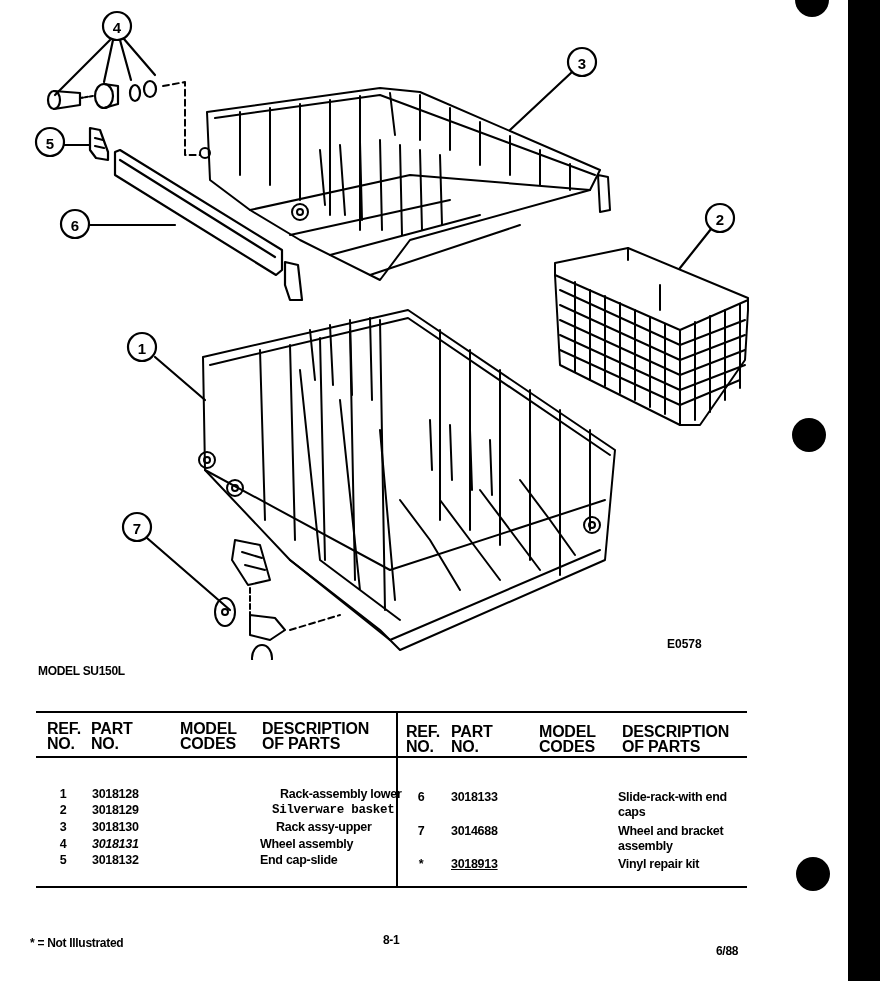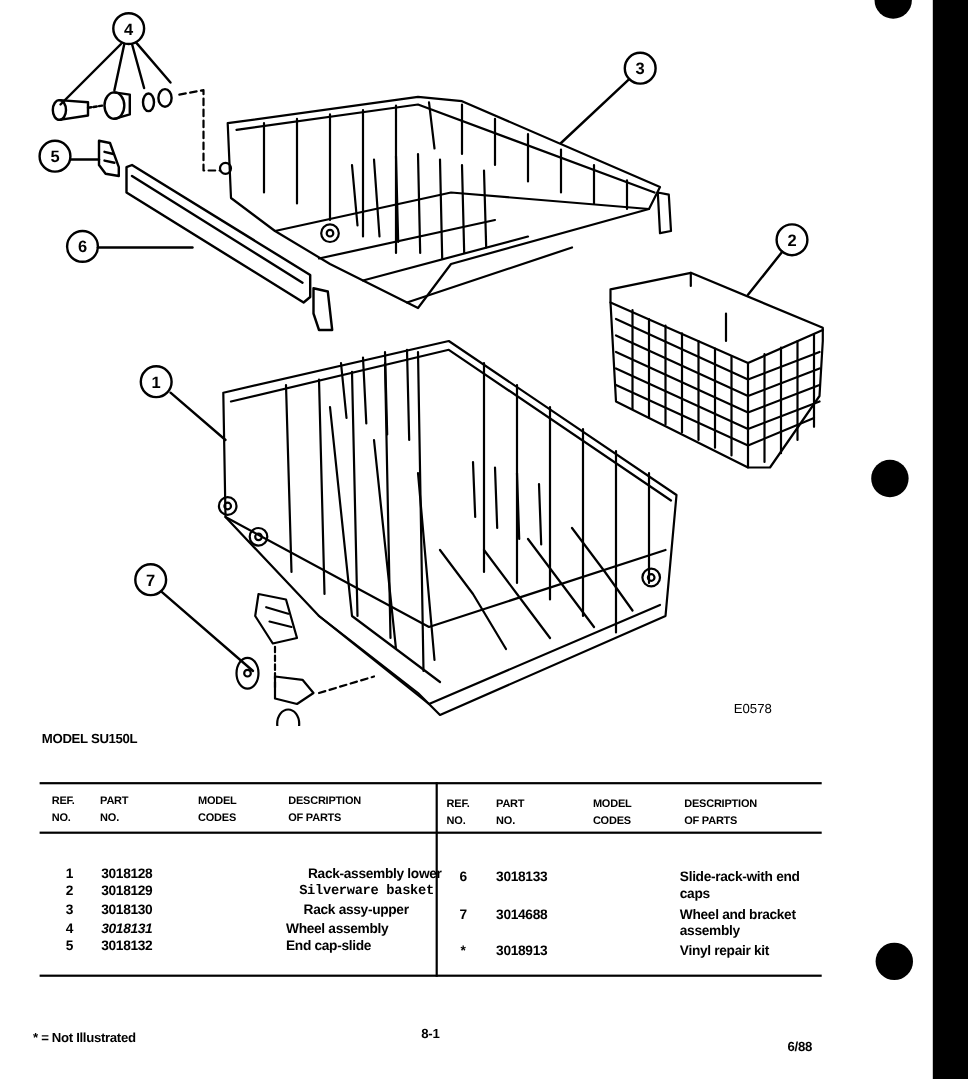--- a/index.html
+++ b/index.html
@@ -2,24 +2,24 @@
 <html><head>
 <meta charset="utf-8">
 <style>
   html, body { margin: 0; padding: 0; background: #ffffff; }
   body { width: 880px; height: 981px; position: relative; overflow: hidden; font-family: "Liberation Sans", sans-serif; color: #000; }
   .page-edge { position: absolute; left: 848px; top: 0; width: 32px; height: 981px; background: #000; }
   .hole { position: absolute; width: 34px; height: 34px; border-radius: 50%; background: #000; }
   .diagram { position: absolute; left: 0; top: 0; width: 848px; height: 660px; }
   .callout-label { font-family: "Liberation Sans", sans-serif; font-weight: bold; font-size: 15px; }
   .model-title { position: absolute; left: 38px; top: 664px; font-weight: bold; font-size: 12px; letter-spacing: -0.3px; }
-  .fig-code { position: absolute; left: 667px; top: 637px; font-weight: normal; font-size: 12px; }
+  .fig-code { position: absolute; left: 667px; top: 637px; font-weight: bold; font-size: 12px; }
   .hline { position: absolute; height: 2px; background: #000; }
   .vline { position: absolute; width: 2px; background: #000; }
-  .th { position: absolute; font-weight: bold; font-size: 10px; line-height: 15px; letter-spacing: -0.2px; }
+  .th { position: absolute; font-weight: bold; font-size: 16px; line-height: 15px; letter-spacing: -0.2px; }
   .cell { position: absolute; font-weight: bold; font-size: 12.5px; line-height: 16px; letter-spacing: -0.3px; white-space: nowrap; }
   .cell.ref { text-align: center; width: 14px; }
   .cell.wrap { white-space: normal; width: 125px; line-height: 15px; }
   .footer { position: absolute; font-weight: bold; font-size: 12px; letter-spacing: -0.3px; }
 </style>
 </head>
 <body>
 
 <div class="page-edge"></div>
 <div class="hole" style="left:795px; top:-17px;"></div>
@@ -219,20 +219,20 @@
     <div class="cell" style="left:451px; top:789px;">3018133</div>
     <div class="cell wrap" style="left:618px; top:790px;">Slide-rack-with end caps</div>
   </div>
   <div>
     <div class="cell ref" style="left:414px; top:823px;">7</div>
     <div class="cell" style="left:451px; top:823px;">3014688</div>
     <div class="cell wrap" style="left:618px; top:824px;">Wheel and bracket assembly</div>
   </div>
   <div>
     <div class="cell ref" style="left:414px; top:856px;">*</div>
-    <div class="cell" style="left:451px; top:856px;">3018913</div>
+    <div class="cell" style="left:451px; top:856px;text-decoration:underline;">3018913</div>
     <div class="cell wrap" style="left:618px; top:857px;">Vinyl repair kit</div>
   </div>
 </div>
 
 <div class="footer" style="left:30px; top:936px;">* = Not Illustrated</div>
 <div class="footer" style="left:383px; top:933px;">8-1</div>
 <div class="footer" style="left:716px; top:944px;">6/88</div>
 
 </body></html>

